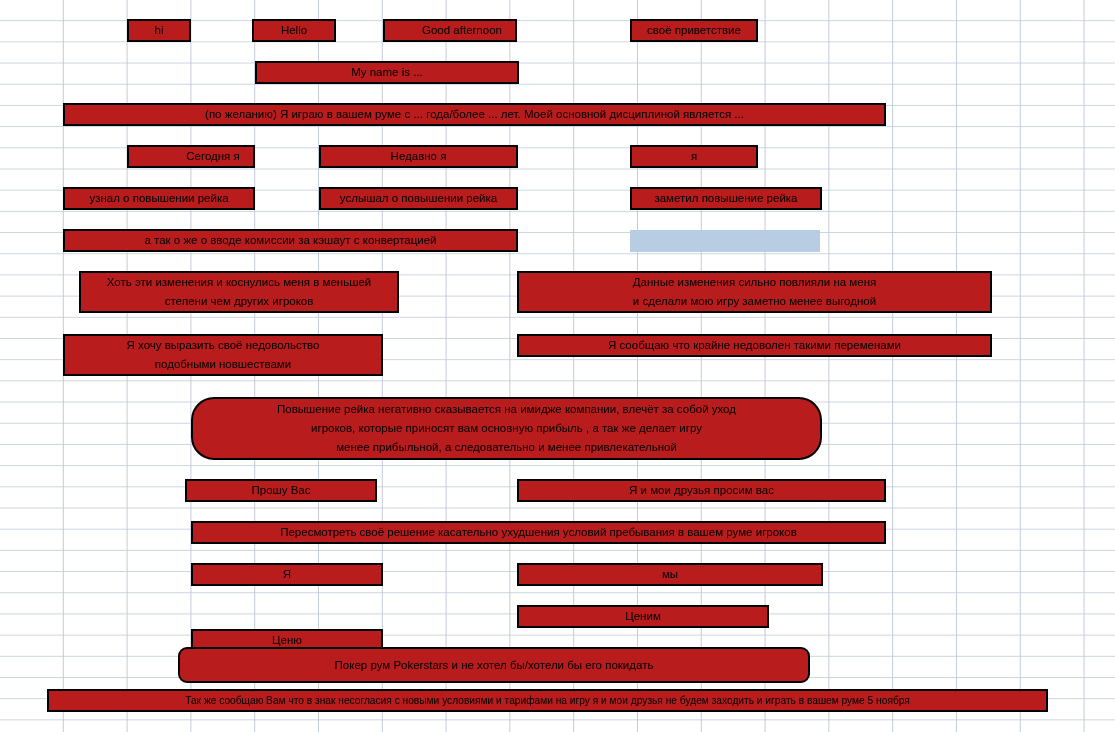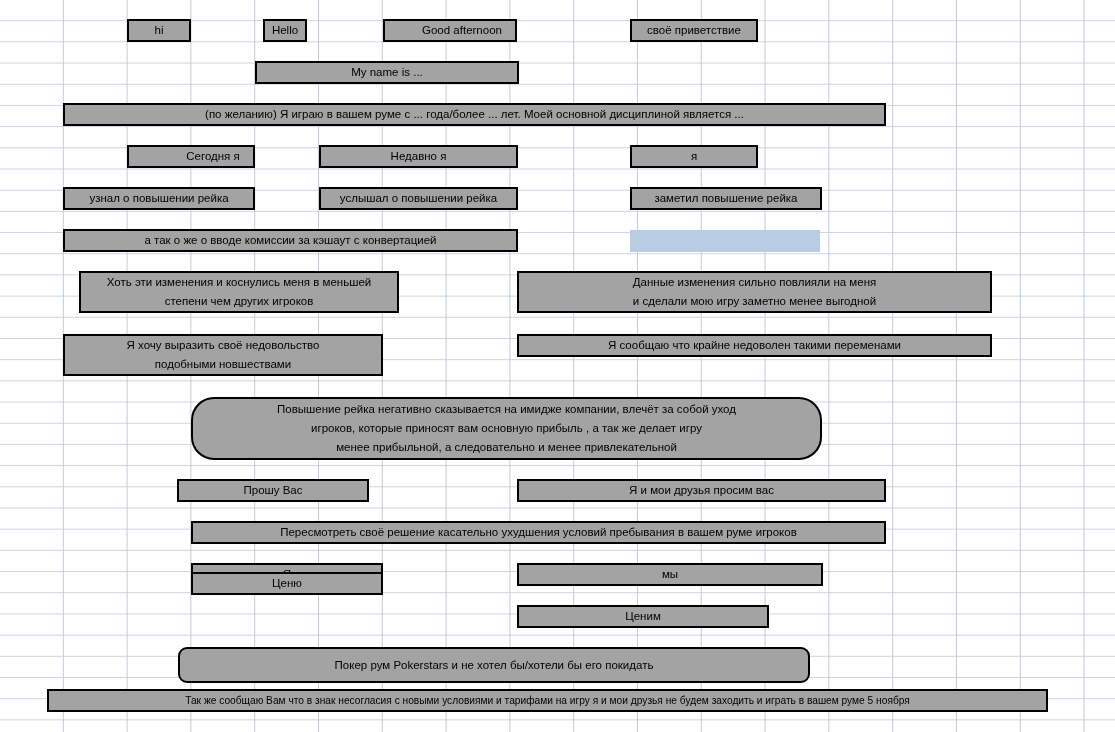--- a/index.html
+++ b/index.html
@@ -23,21 +23,21 @@
   
   .sel-cell{
     position:absolute;
     background:#b8cce4;
   }
   
   .cellbox{
     position:absolute;
     box-sizing:border-box;
     border:2px solid #000000;
-    background:#a3a3a3;
+    background:#b91c1c;
     color:#000000;
     display:flex;
     flex-direction:column;
     align-items:center;
     justify-content:center;
     text-align:center;
     font-size:11.5px;
     line-height:19px;
     white-space:nowrap;
     overflow:visible;
@@ -49,21 +49,21 @@
 <body>
 
 <div id="sheet"></div>
 
 <div class="sel-cell" style="left: 630px; top: 230px; width: 190px; height: 22px; background: rgb(184, 204, 228);"></div>
 
 <div class="cellbox" style="left:127px;top:19px;width:64px;height:23px;">
   <span class="ln">hi</span>
 </div>
 
-<div class="cellbox" style="left:263px;top:19px;width:44px;height:23px;">
+<div class="cellbox" style="left:252px;top:19px;width:84px;height:23px;">
   <span class="ln">Hello</span>
 </div>
 
 <div class="cellbox" style="left:383px;top:19px;width:134px;height:23px;padding-left:24px;">
   <span class="ln">Good afternoon</span>
 </div>
 
 <div class="cellbox" style="left:630px;top:19px;width:128px;height:23px;">
   <span class="ln">своё приветствие</span>
 </div>
@@ -122,41 +122,41 @@
 <div class="cellbox" style="left:517px;top:334px;width:475px;height:23px;">
   <span class="ln">Я сообщаю что крайне недоволен такими переменами</span>
 </div>
 
 <div class="cellbox" style="left:191px;top:397px;width:631px;height:63px;border-radius:23px;">
   <span class="ln">Повышение рейка негативно сказывается на имидже компании, влечёт за собой уход</span>
   <span class="ln">игроков, которые приносят вам основную прибыль , а так же делает игру</span>
   <span class="ln">менее прибыльной, а следовательно и менее привлекательной</span>
 </div>
 
-<div class="cellbox" style="left:177px;top:479px;width:192px;height:23px;">
+<div class="cellbox" style="left:185px;top:479px;width:192px;height:23px;">
   <span class="ln">Прошу Вас</span>
 </div>
 
 <div class="cellbox" style="left:517px;top:479px;width:369px;height:23px;">
   <span class="ln">Я и мои друзья просим вас</span>
 </div>
 
 <div class="cellbox" style="left:191px;top:521px;width:695px;height:23px;">
   <span class="ln">Пересмотреть своё решение касательно ухудшения условий пребывания в вашем руме игроков</span>
 </div>
 
 <div class="cellbox" style="left:191px;top:563px;width:192px;height:23px;">
   <span class="ln">Я</span>
 </div>
 
 <div class="cellbox" style="left:517px;top:563px;width:306px;height:23px;">
   <span class="ln">мы</span>
 </div>
 
-<div class="cellbox" style="left:191px;top:572px;width:192px;height:23px;">
+<div class="cellbox" style="left:191px;top:629px;width:192px;height:23px;">
   <span class="ln">Ценю</span>
 </div>
 
 <div class="cellbox" style="left:517px;top:605px;width:252px;height:23px;">
   <span class="ln">Ценим</span>
 </div>
 
 <div class="cellbox" style="left:178px;top:647px;width:632px;height:36px;border-radius:9px;">
   <span class="ln">Покер рум Pokerstars и не хотел бы/хотели бы его покидать</span>
 </div>

